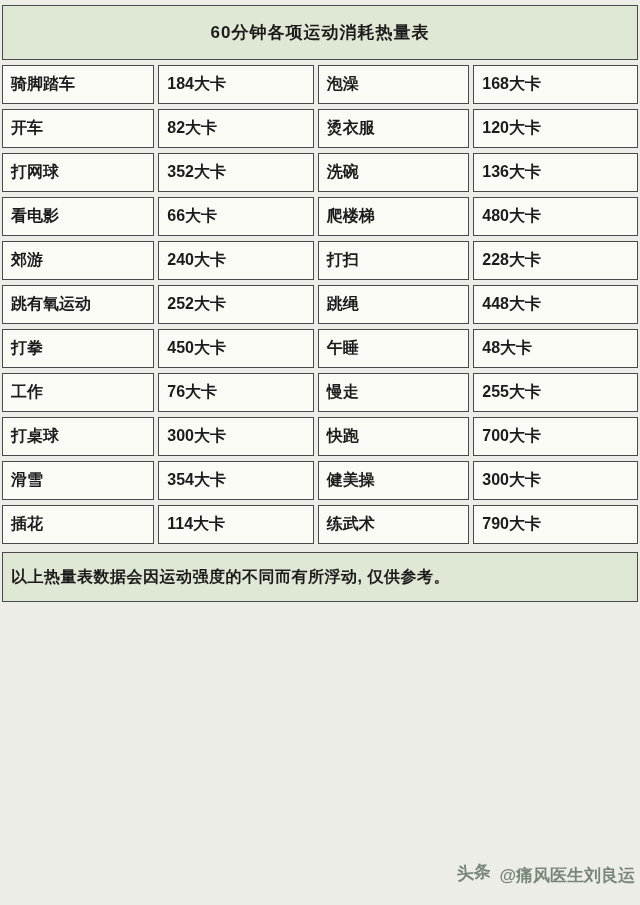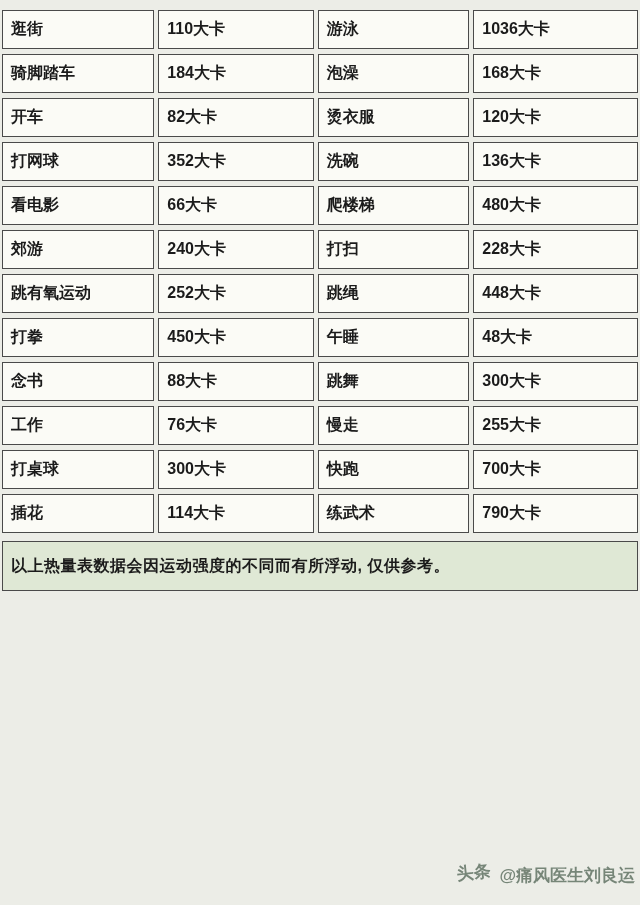--- a/index.html
+++ b/index.html
@@ -79,35 +79,32 @@
     display: inline-block;
     transform: rotate(-6deg) translateY(-3px);
     margin-right: 4px;
   }
 </style>
 </head>
 <body>
 
 <div class="page">
 
+  <div class="title-bar">
+    <span>60分钟各项运动消耗热量表</span>
+  </div>
 
   <table class="grid">
     <colgroup>
       <col class="c1">
         <col class="c2">
         <col class="c3">
         <col class="c4">
     </colgroup>
     <tbody>
-        <tr>
-          <td>逛街</td>
-          <td>110大卡</td>
-          <td>游泳</td>
-          <td>1036大卡</td>
-        </tr>
         <tr>
           <td>骑脚踏车</td>
           <td>184大卡</td>
           <td>泡澡</td>
           <td>168大卡</td>
         </tr>
         <tr>
           <td>开车</td>
           <td>82大卡</td>
           <td>烫衣服</td>
@@ -137,36 +134,36 @@
           <td>跳绳</td>
           <td>448大卡</td>
         </tr>
         <tr>
           <td>打拳</td>
           <td>450大卡</td>
           <td>午睡</td>
           <td>48大卡</td>
         </tr>
         <tr>
-          <td>念书</td>
-          <td>88大卡</td>
-          <td>跳舞</td>
-          <td>300大卡</td>
-        </tr>
-        <tr>
           <td>工作</td>
           <td>76大卡</td>
           <td>慢走</td>
           <td>255大卡</td>
         </tr>
         <tr>
           <td>打桌球</td>
           <td>300大卡</td>
           <td>快跑</td>
           <td>700大卡</td>
+        </tr>
+        <tr>
+          <td>滑雪</td>
+          <td>354大卡</td>
+          <td>健美操</td>
+          <td>300大卡</td>
         </tr>
         <tr>
           <td>插花</td>
           <td>114大卡</td>
           <td>练武术</td>
           <td>790大卡</td>
         </tr>
       </tbody>
   </table>
 

